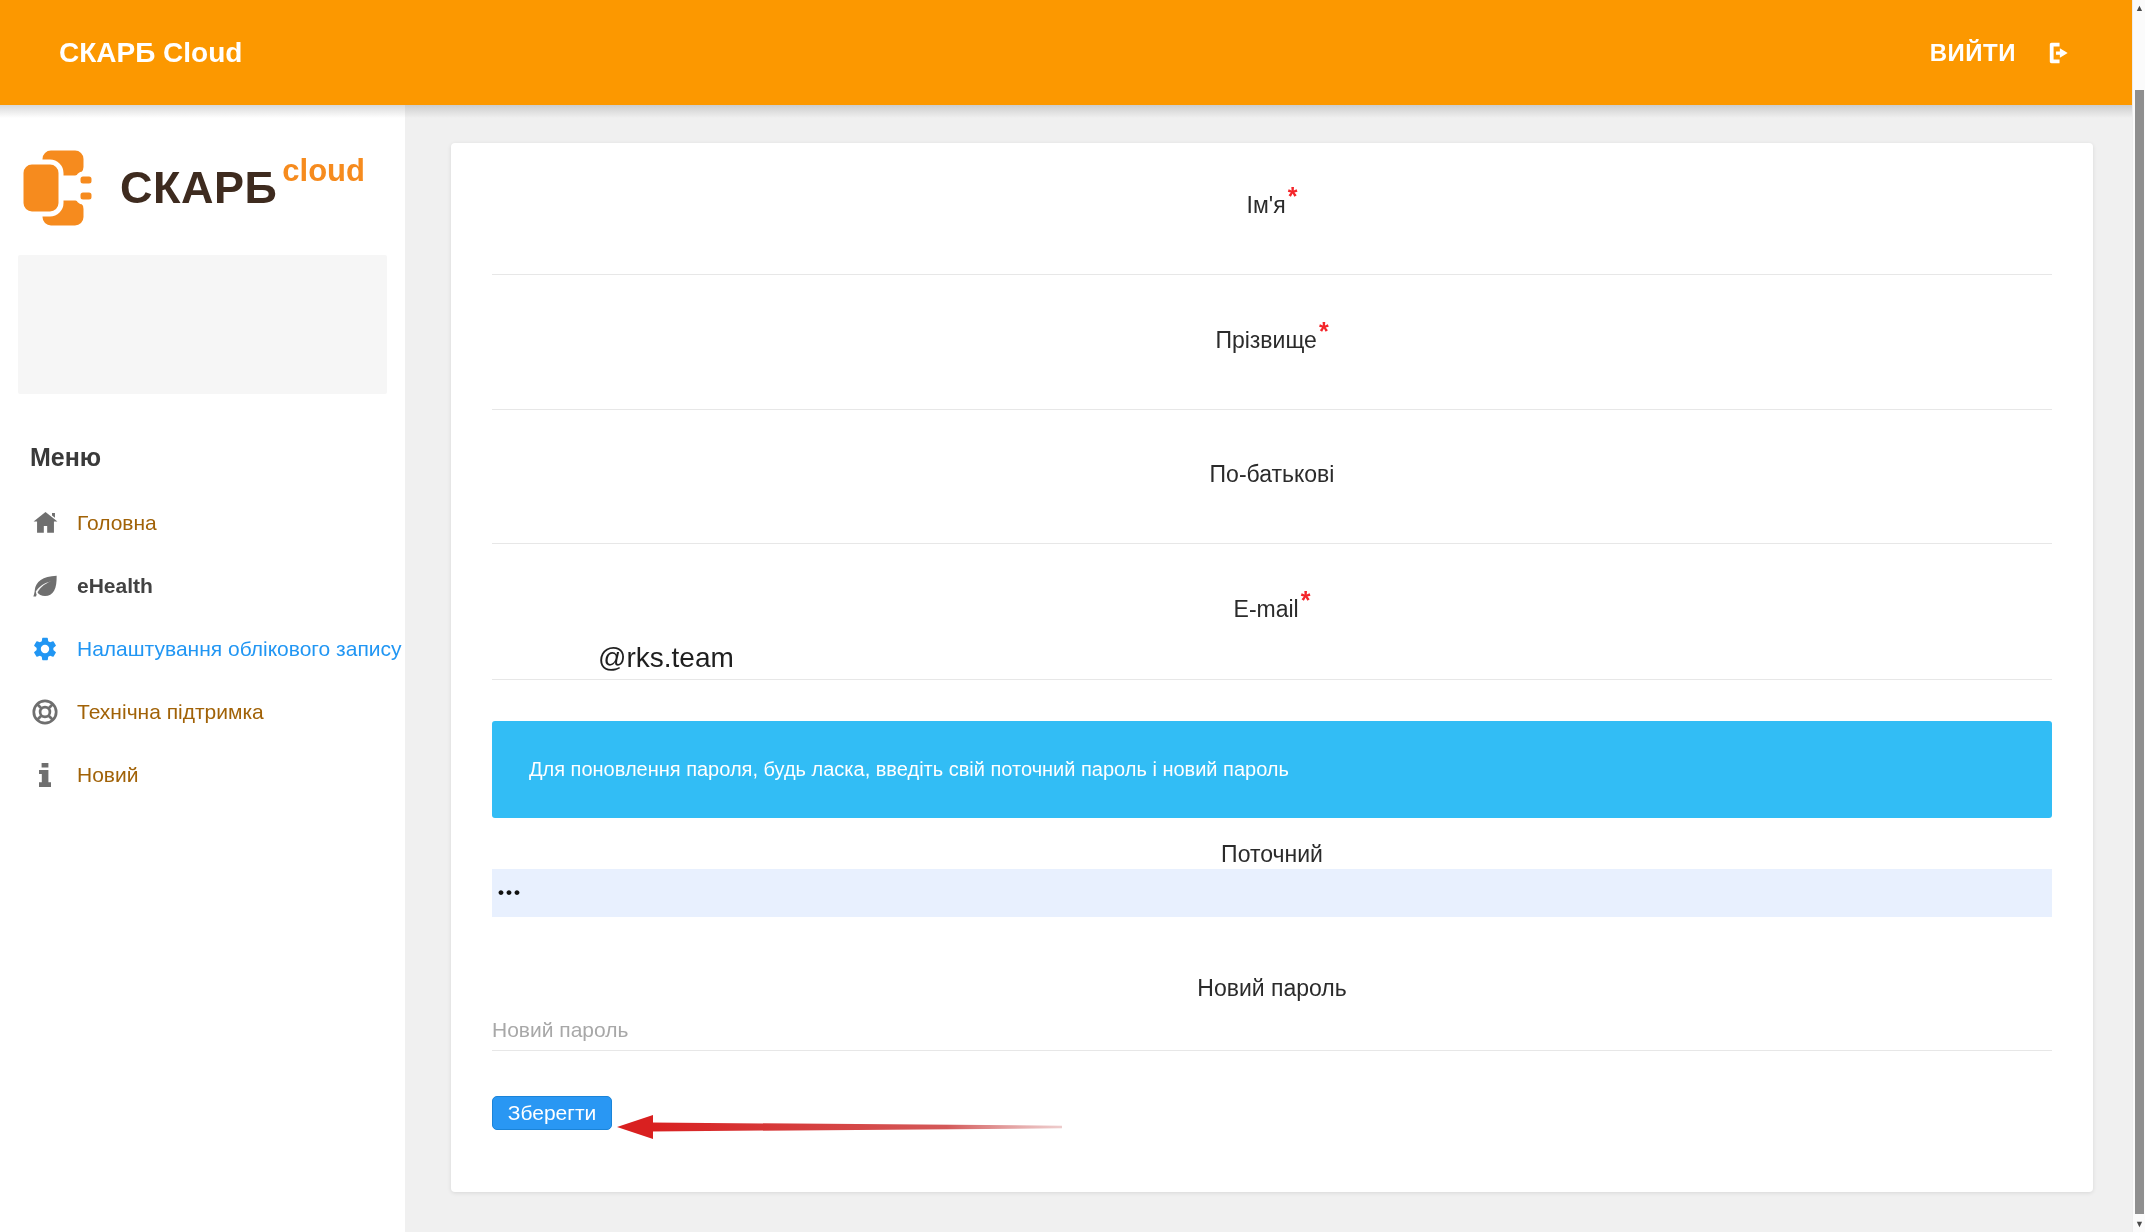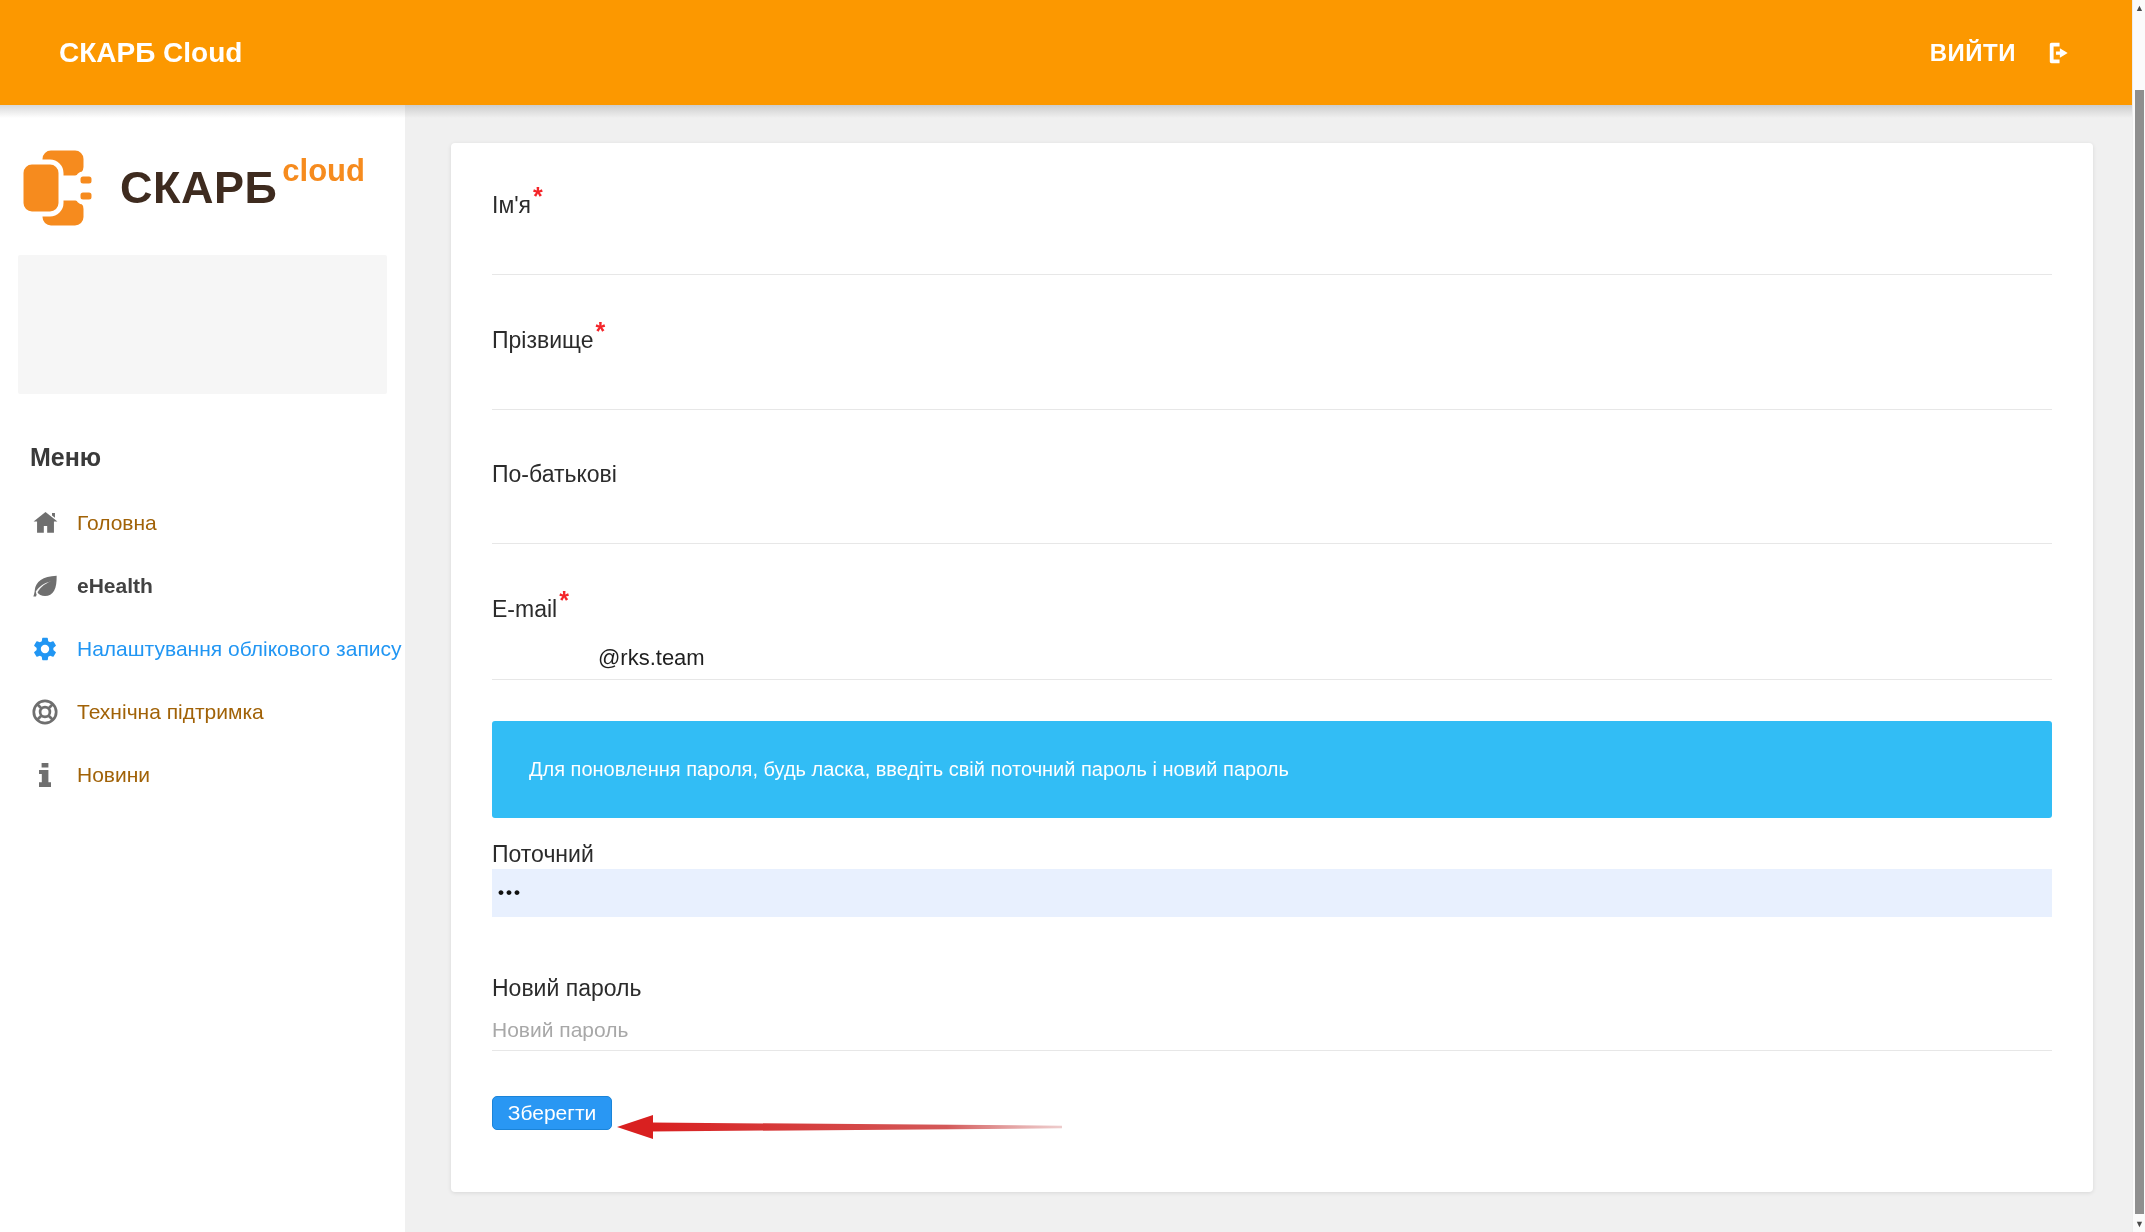--- a/index.html
+++ b/index.html
@@ -43,27 +43,27 @@
   .menu-item.bold .mi-label { font-weight:700; color:#424242; }
   .menu-item.active .mi-label { color:#2196F3; }
 
   
   .main { position:absolute; left:405px; top:105px; width:1727px; height:1127px;
     background:#f0f0f0; }
   .card { position:absolute; left:451px; top:143px; width:1642px; height:1049px;
     background:#ffffff; border-radius:4px; box-shadow:0 1px 4px rgba(0,0,0,.10);
     padding:46px 41px 0 41px; z-index:5; }
 
-  .flabel { font-size:23px; color:#2b2b2b; line-height:30px; }
+  .flabel { font-size:23px; color:#2b2b2b; line-height:30px;text-align:center; }
   .req { color:#F4252A; font-weight:700; font-size:25px; position:relative;
     top:-8px; margin-left:2px; }
   .fzone { height:55px; border-bottom:1px solid #e7e7e7; display:flex;
     align-items:flex-end; }
   .fzone input { width:100%; border:none; outline:none; background:transparent;
-    font-family:inherit; font-size:22px; color:#1f1f1f; height:42px; padding:0; }
+    font-family:inherit; font-size:28px; color:#1f1f1f; height:42px; padding:0; }
   .fgroup { margin-bottom:49px; }
   .fgroup.email { margin-bottom:0; }
   .fzone.email-zone { height:56px; }
   .fzone.email-zone input { padding-left:106px; }
 
   .banner { margin-top:41px; height:97px; background:#32BDF5; border-radius:3px;
     color:#ffffff; font-size:20px; display:flex; align-items:center;
     padding-left:37px; }
 
   .pw-current { margin-top:21px; }
@@ -173,21 +173,21 @@
           </svg>
         </span>
         <span class="mi-label">Технічна підтримка</span>
       </div>
       <div class="menu-item">
         <span class="mi-icon">
           <svg width="12" height="26" viewBox="0 0 12 24" fill="#6F6F6F">
             <path d="M2.6 0h6.8v4.6H2.6zM0 7h9.4v12.2H12V24H0v-4.8h2.8V11H0z"></path>
           </svg>
         </span>
-        <span class="mi-label">Новини</span>
+        <span class="mi-label">Новий</span>
       </div>
     </nav>
   </aside>
 
   <main class="main">
   </main>
 
   <section class="card">
     <div class="fgroup">
       <div class="flabel"><span>Ім'я</span><span class="req">*</span></div>

